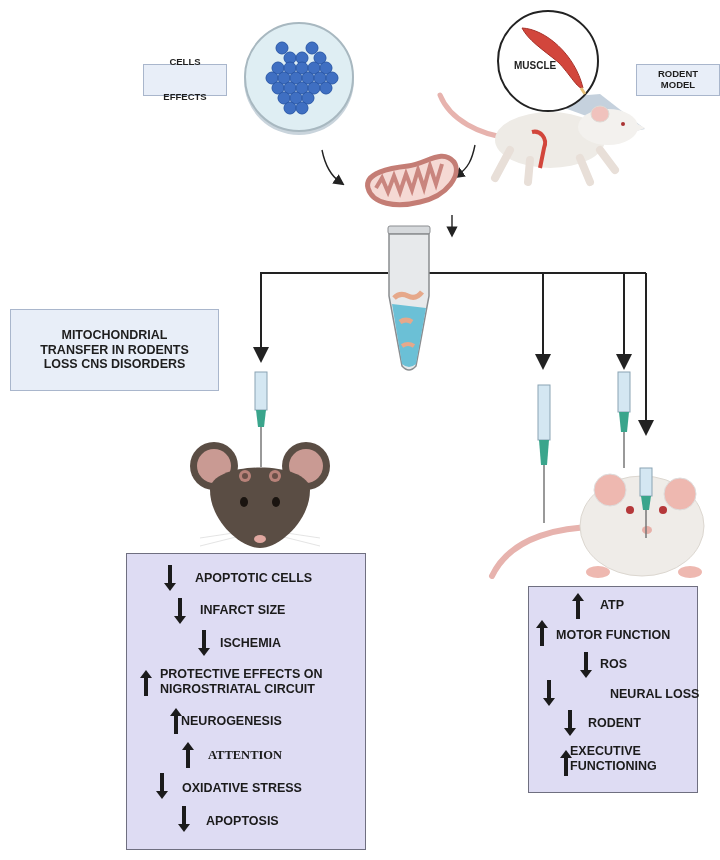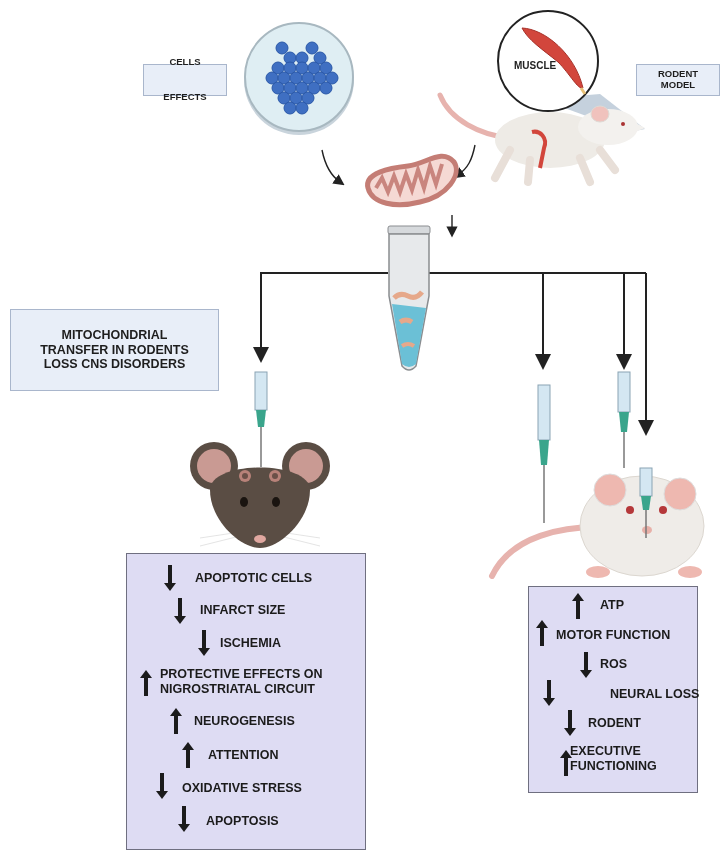--- a/index.html
+++ b/index.html
@@ -189,25 +189,25 @@
         <path d="M4,0 L8,0 L8,18 L12,18 L6,26 L0,18 L4,18 z" fill="#1b1b1b"></path>
       </svg></div>
     <div class="eff" style="left: 212px; top: 636px; padding-left: 8px;">ISCHEMIA</div>
     <div class="arr" style="left: 140px; top: 670px;"><svg width="12" height="26" viewBox="0 0 12 26">
         <path d="M6,0 L12,8 L8,8 L8,26 L4,26 L4,8 L0,8 z" fill="#1b1b1b"></path>
       </svg></div>
     <div class="eff" style="left: 160px; top: 667px;">PROTECTIVE EFFECTS ON<br><span>NIGROSTRIATAL CIRCUIT</span></div>
     <div class="arr" style="left: 170px; top: 708px;"><svg width="12" height="26" viewBox="0 0 12 26">
         <path d="M6,0 L12,8 L8,8 L8,26 L4,26 L4,8 L0,8 z" fill="#1b1b1b"></path>
       </svg></div>
-    <div class="eff" style="left: 194px; top: 714px; text-align: right;">NEUROGENESIS</div>
+    <div class="eff" style="left: 181px; top: 714px; text-align: right;">NEUROGENESIS</div>
     <div class="arr" style="left: 182px; top: 742px;"><svg width="12" height="26" viewBox="0 0 12 26">
         <path d="M6,0 L12,8 L8,8 L8,26 L4,26 L4,8 L0,8 z" fill="#1b1b1b"></path>
       </svg></div>
-    <div class="eff" style="left: 208px; top: 748px;">ATTENTION</div>
+    <div class="eff" style="left: 208px; top: 748px; font-family: Liberation Serif, serif;">ATTENTION</div>
     <div class="arr" style="left: 156px; top: 773px;"><svg width="12" height="26" viewBox="0 0 12 26">
         <path d="M4,0 L8,0 L8,18 L12,18 L6,26 L0,18 L4,18 z" fill="#1b1b1b"></path>
       </svg></div>
     <div class="eff" style="left: 182px; top: 781px;">OXIDATIVE STRESS</div>
     <div class="arr" style="left: 178px; top: 806px;"><svg width="12" height="26" viewBox="0 0 12 26">
         <path d="M4,0 L8,0 L8,18 L12,18 L6,26 L0,18 L4,18 z" fill="#1b1b1b"></path>
       </svg></div>
     <div class="eff" style="left: 206px; top: 814px;">APOPTOSIS</div>
   </div>
 

